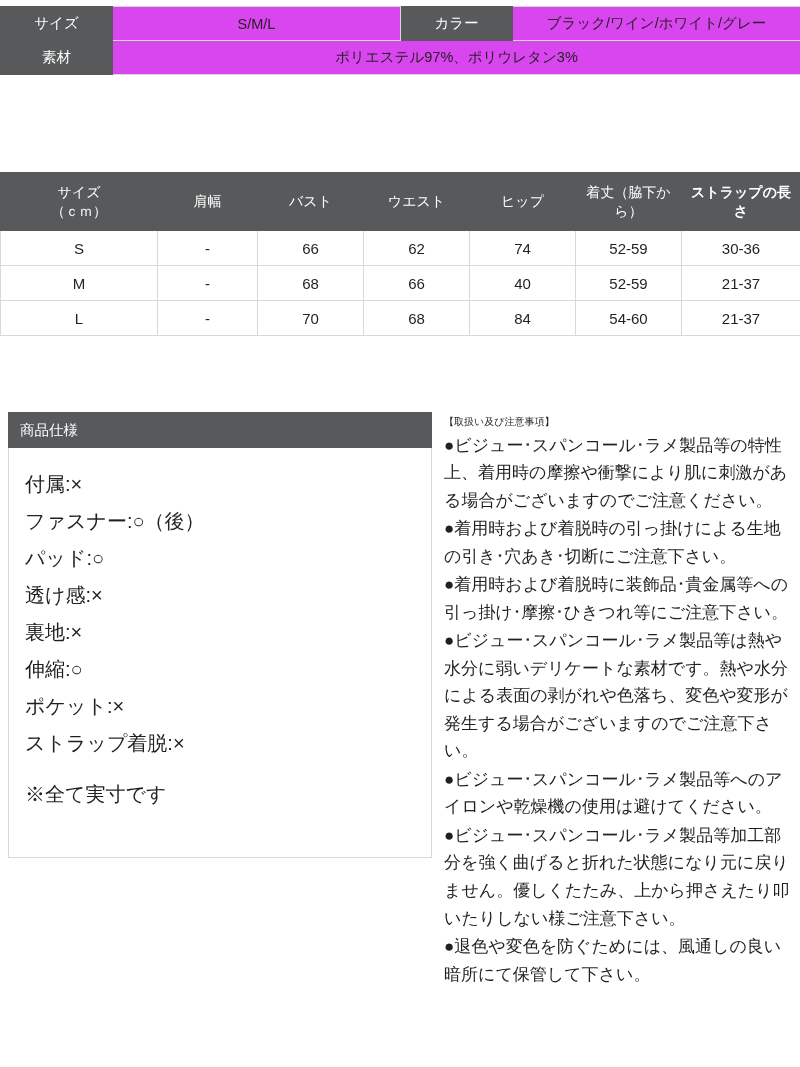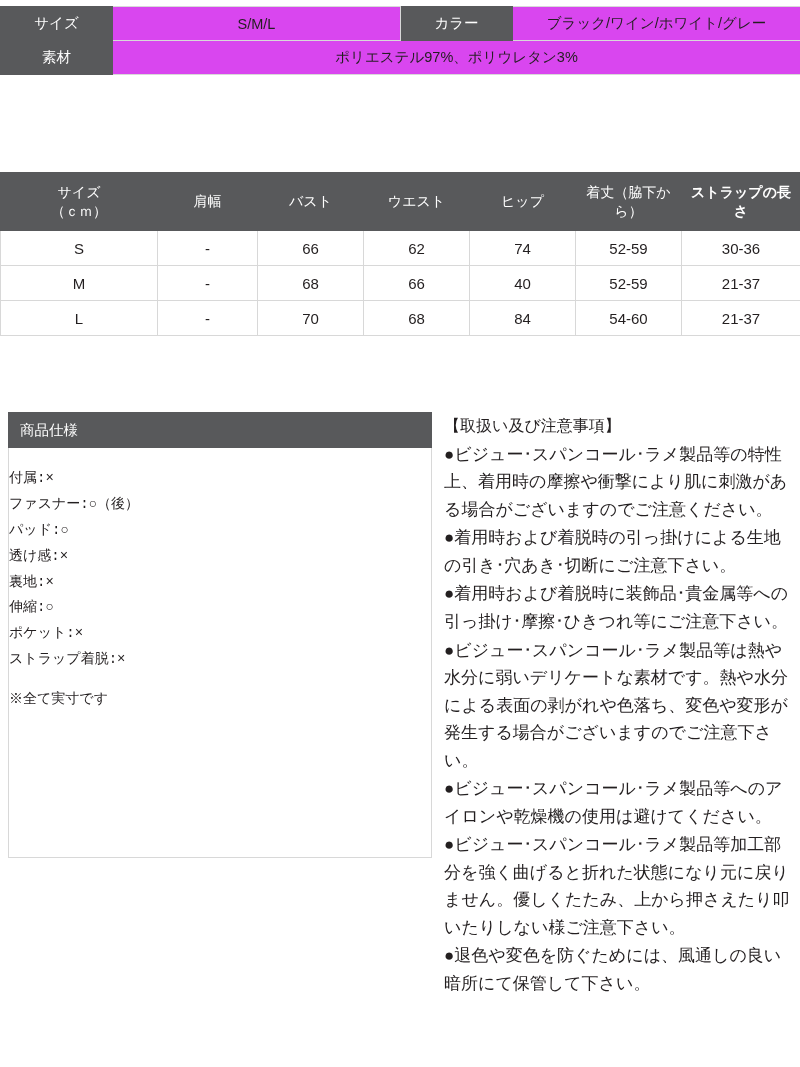--- a/index.html
+++ b/index.html
@@ -107,36 +107,35 @@
     padding: 8px 12px;
     box-sizing: border-box;
     height: 36px;
     line-height: 20px;
   }
   .left-panel .panel-body {
     border: 1px solid #d8d8d8;
     border-top: none;
     height: 410px;
     box-sizing: border-box;
-    padding: 18px 0;
-    font-size: 14px;
+    padding: 18px 16px;
+    font-size: 20px;
     line-height: 1.85;
-    font-family: Liberation Mono, monospace;
   }
   .left-panel .panel-body .gap {
     height: 14px;
   }
 
   .right-panel {
     width: 348px;
     box-sizing: border-box;
     padding-top: 2px;
   }
   .right-panel .notes-title {
-    font-size: 16px;
+    font-size: 10px;
     line-height: 1.55;
     margin-bottom: 2px;
   }
   .right-panel .note {
     font-size: 17px;
     line-height: 1.62;
     margin-bottom: 1px;
     text-indent: 0;
   }
 </style>

